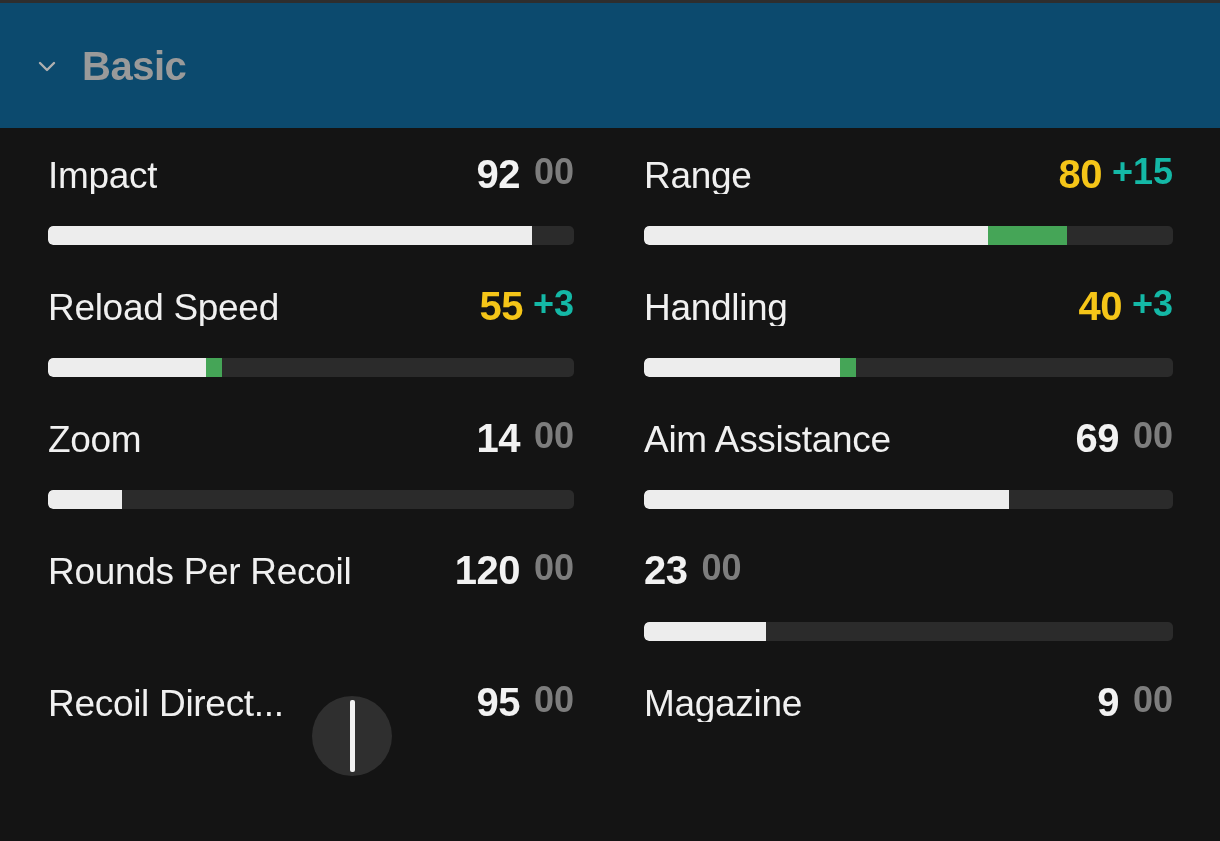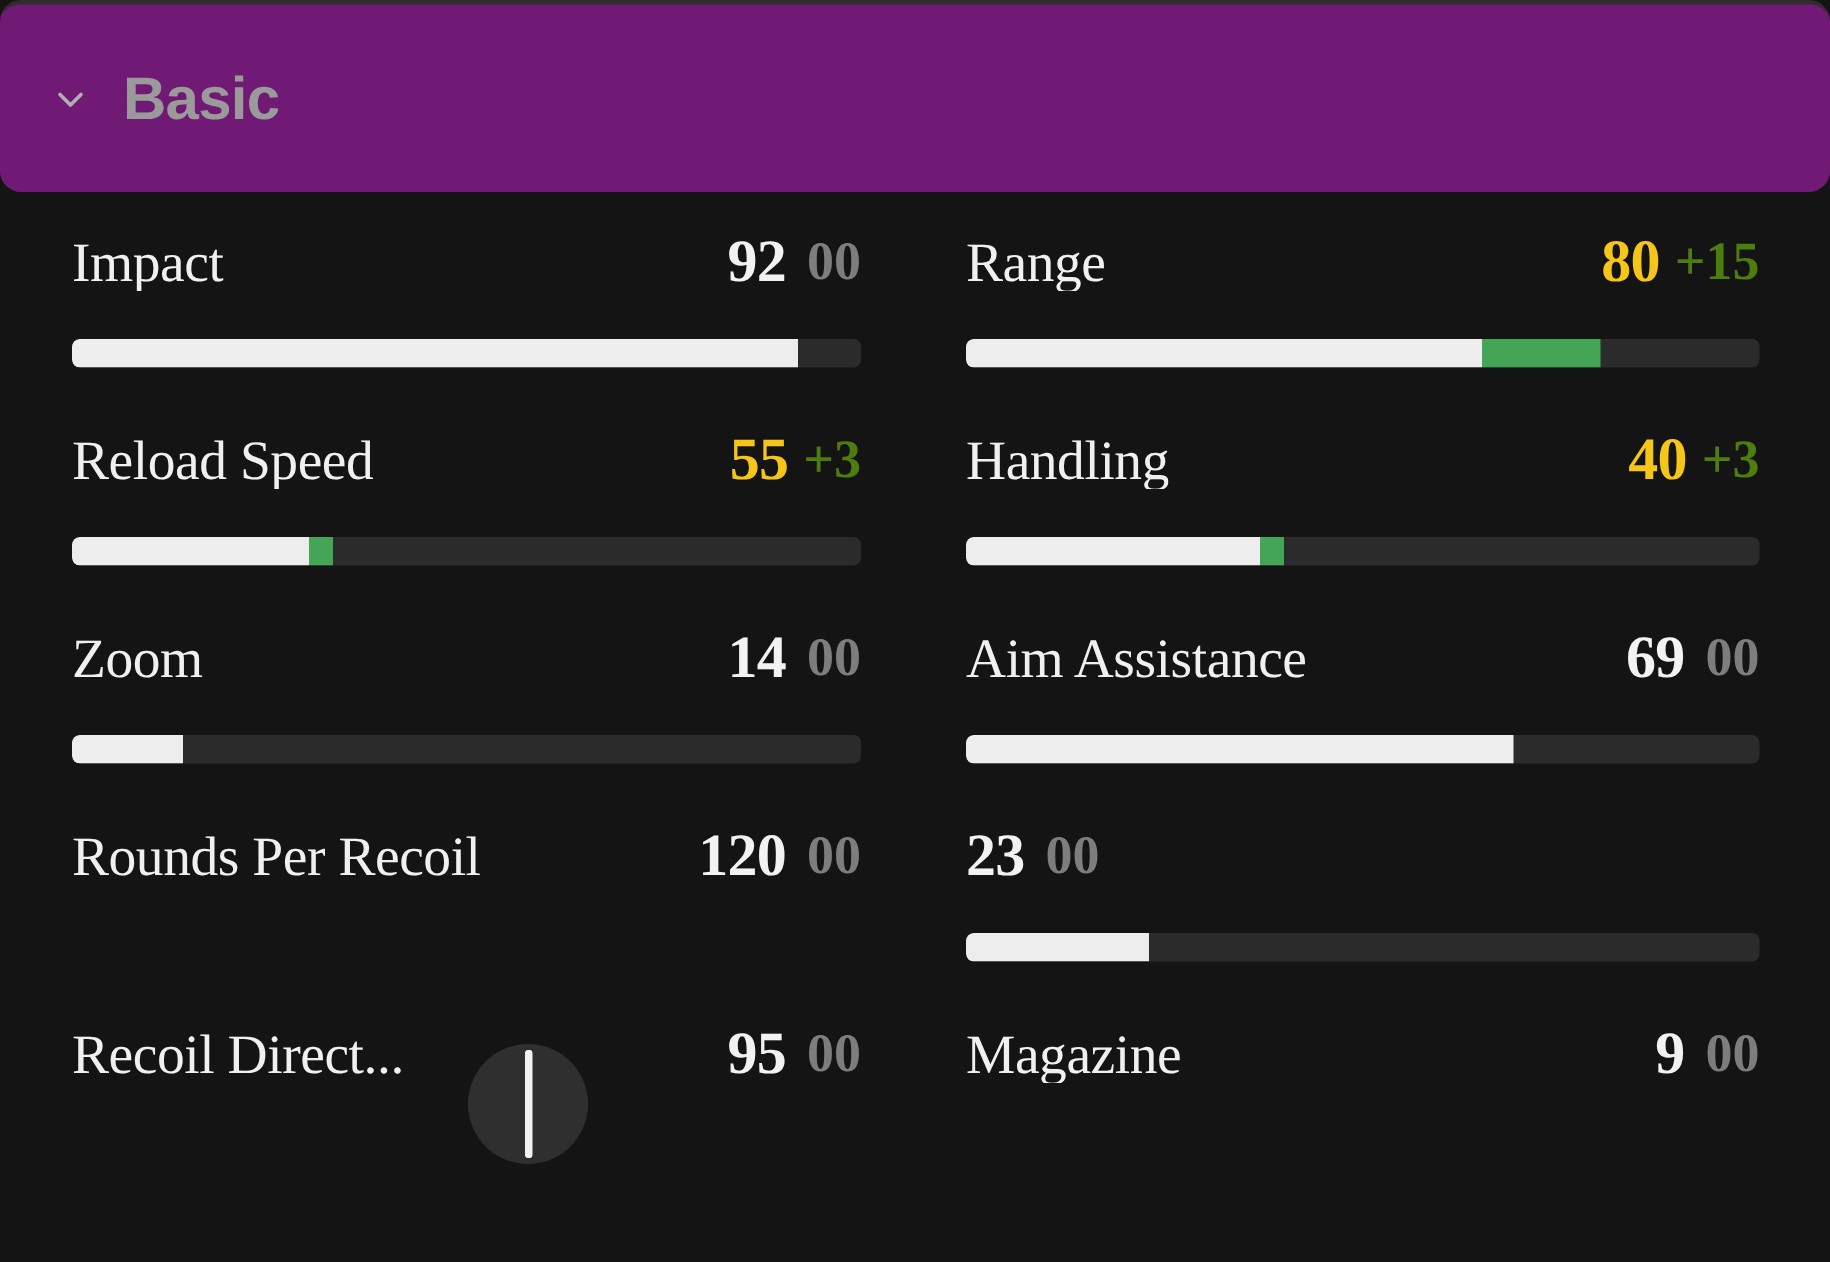--- a/index.html
+++ b/index.html
@@ -18,27 +18,26 @@
     width: 1220px;
     height: 841px;
     background: #141414;
     position: relative;
     box-sizing: border-box;
   }
 
   
   .section-header {
     height: 128px;
-    background: #701a75;
+    background: #0c4a6e;
     border-top: 3px solid #2e2e2e;
     box-sizing: border-box;
     display: flex;
     align-items: center;
     padding-left: 30px;
-    border-radius: 14px;
   }
   .chevron {
     width: 34px;
     height: 34px;
     display: flex;
     align-items: center;
     justify-content: center;
     margin-right: 18px;
     cursor: pointer;
   }
@@ -61,59 +60,58 @@
   .stat-col {
     padding-top: 26px;
   }
   .col-left  { padding-left: 48px; padding-right: 24px; }
   .col-right { padding-left: 46px; padding-right: 47px; }
 
   .stat-row {
     height: 132px;
     box-sizing: border-box;
     position: relative;
-    font-family: Liberation Serif, serif;
   }
   .stat-topline {
     display: flex;
     align-items: baseline;
     justify-content: space-between;
     height: 60px;
   }
   .stat-name {
     font-size: 37px;
     color: #f0f0f0;
     font-weight: 400;
     letter-spacing: -0.3px;
     white-space: nowrap;
     overflow: hidden;
     line-height: 1;
   }
   .stat-right {
     display: flex;
-    align-items: center;
+    align-items: flex-start;
     white-space: nowrap;
     flex: none;
   }
   .stat-value {
     font-size: 40px;
     font-weight: 700;
     color: #f2f2f2;
     letter-spacing: -0.5px;
     line-height: 1;
   }
   .stat-value.boosted { color: #f5c518; }
   .stat-delta {
     font-size: 36px;
     font-weight: 700;
     color: #7d7d7d;
     margin-left: 14px;
     line-height: 1;
   }
-  .stat-delta.positive { color: #4d7c0f; margin-left: 10px; }
+  .stat-delta.positive { color: #14b8a6; margin-left: 10px; }
 
   
   .bar-track {
     position: relative;
     height: 19px;
     border-radius: 5px;
     background: #2b2b2b;
     overflow: hidden;
     margin-top: 12px;
   }

